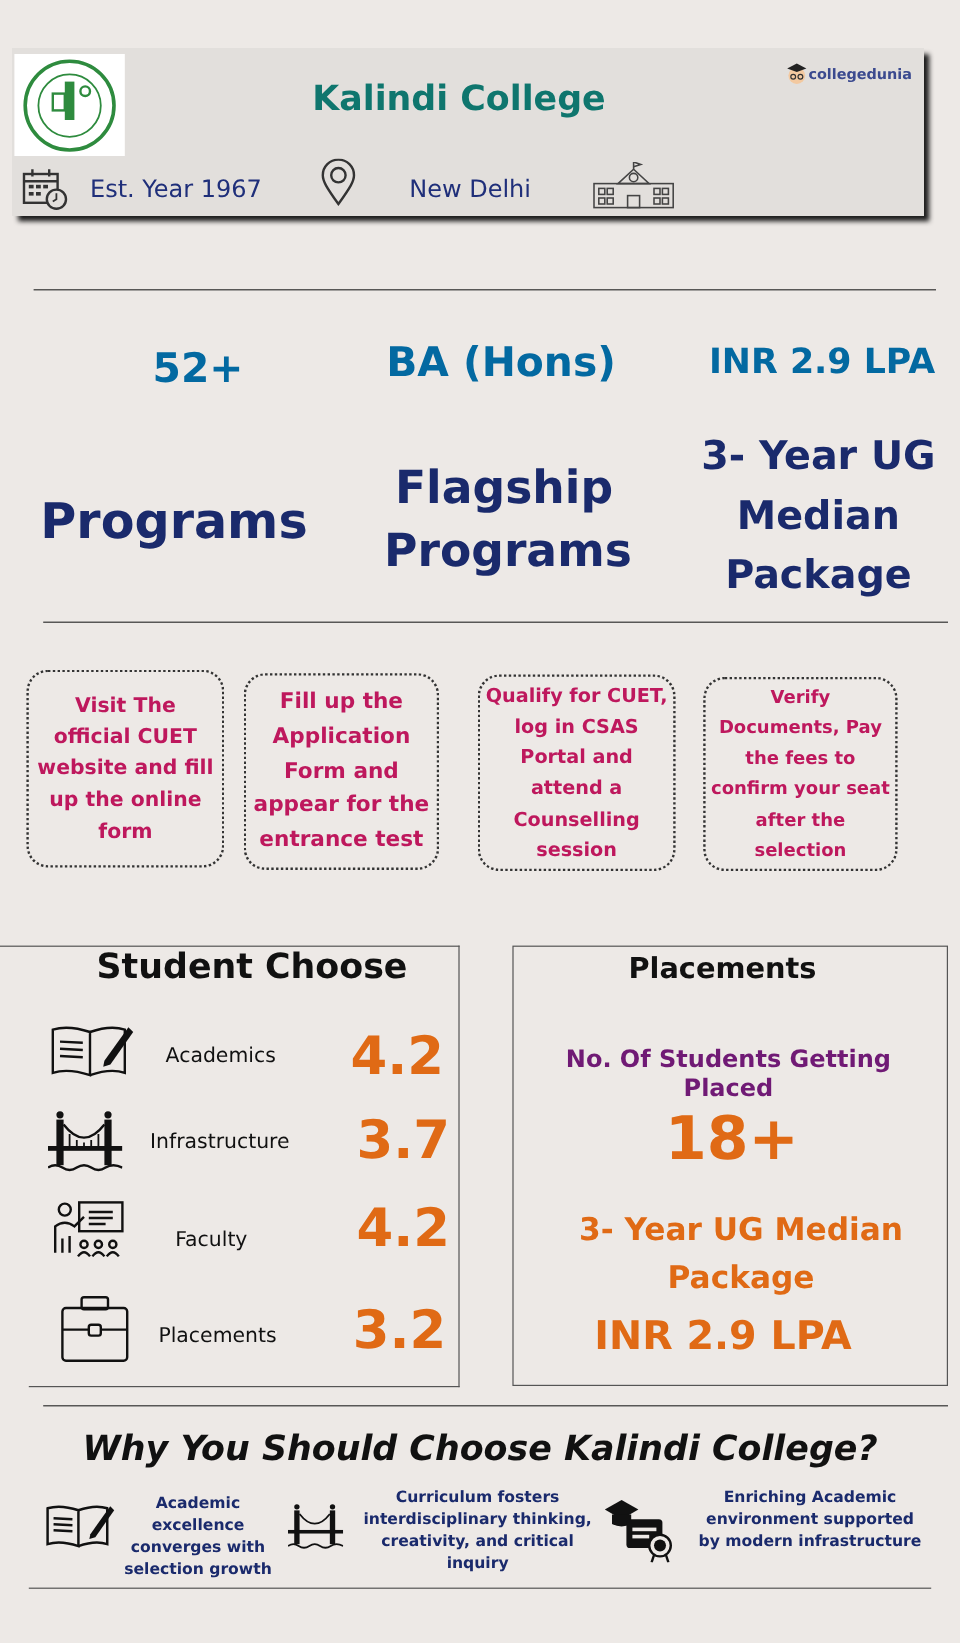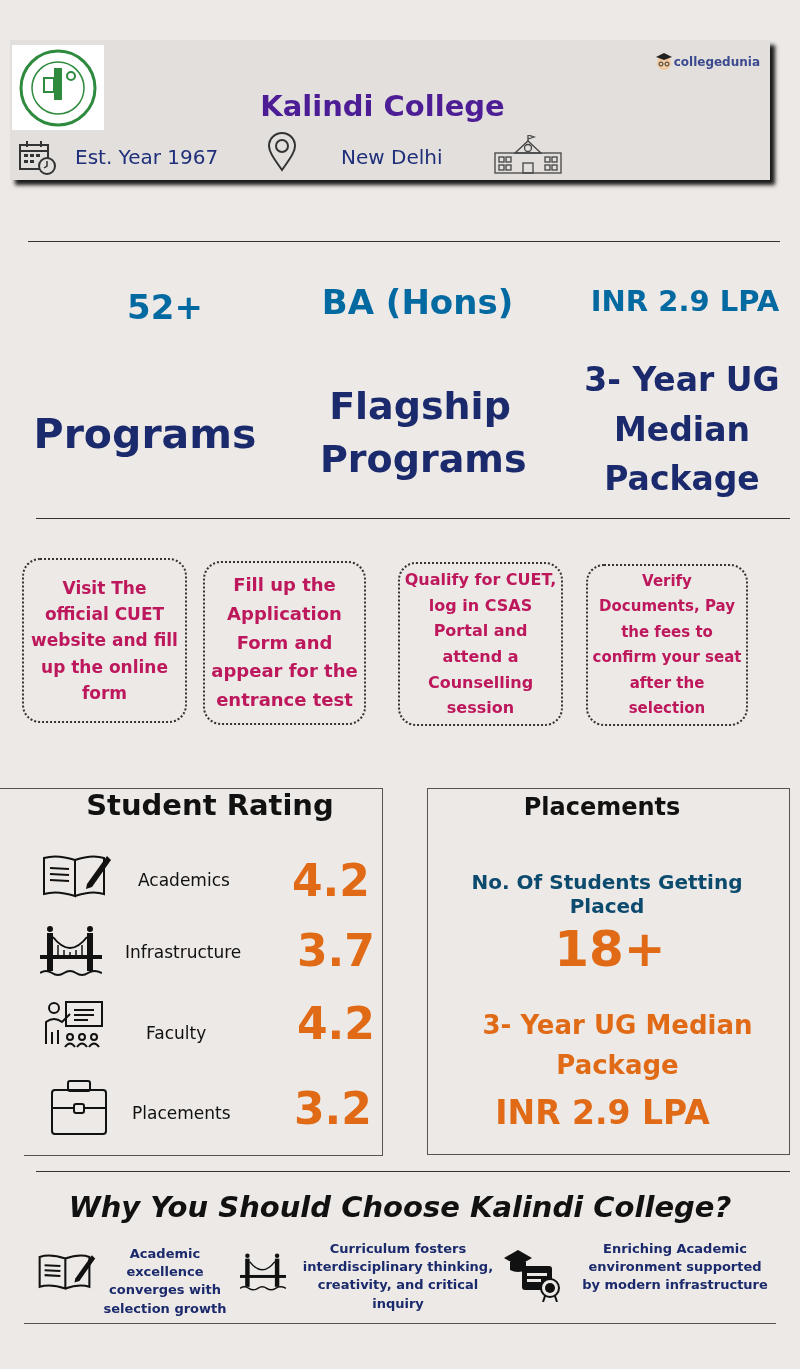--- a/index.html
+++ b/index.html
@@ -18,21 +18,21 @@
     position: absolute; left: 10px; top: 40px; width: 760px; height: 140px;
     background: #e2dfdc;
     box-shadow: 5px 5px 4px #1a1a1a;
   }
   .logo-box {
     position: absolute; left: 2px; top: 5px; width: 92px; height: 85px;
     background: #fff; display: flex; align-items: center; justify-content: center;
   }
   .college-title {
     position: absolute; left: 0; right: 15px; top: 25px; text-align: center;
-    font-size: 29px; font-weight: bold; color: #4c1d95; margin-top: 24px;
+    font-size: 29px; font-weight: bold; color: #0f766e;
   }
   .brand {
     position: absolute; right: 10px; top: 12px; display: flex; align-items: center; gap: 0;
     font-size: 12px; color: #3b4a8f; font-weight: bold;
   }
   .meta-text { position: absolute; top: 105px; font-size: 20px; color: #1f2f7a; }
 
   .rule { position: absolute; height: 1px; background: #333; }
 
   .stat-orange { position: absolute; color: #0369a1; font-weight: bold; text-align: center; }
@@ -139,21 +139,21 @@
 
 <div class="rule" style="left:36px;top:518px;width:754px"></div>
 
 <div class="step" style="left:22px;top:558px;width:165px;height:165px;font-size:17px;line-height:1.55">Visit The official CUET website and fill up the online form</div>
 <div class="step" style="left:203px;top:561px;width:163px;height:164px;font-size:18px;line-height:1.6">Fill up the Application Form and appear for the entrance test</div>
 <div class="step" style="left:398px;top:562px;width:165px;height:164px;font-size:16px;line-height:1.6">Qualify for CUET, log in CSAS Portal and attend a Counselling session</div>
 <div class="step" style="left:586px;top:564px;width:162px;height:162px;font-size:15px;line-height:1.7">Verify Documents, Pay the fees to confirm your seat after the selection</div>
 
 <div class="panel-left"></div>
 <div class="panel-left-bottom"></div>
-<div class="abs" style="left:40px;top:788px;width:340px;text-align:center;font-size:29px;font-weight:bold;color:#111">Student Rating</div>
+<div class="abs" style="left:40px;top:788px;width:340px;text-align:center;font-size:29px;font-weight:bold;color:#111">Student Choose</div>
 
 <svg class="abs" style="left:42px;top:852px" width="70" height="46" viewBox="0 0 70 46">
   <g fill="none" stroke="#111" stroke-width="2">
     <path d="M2 6 Q15 2 33 8 L33 44 Q15 38 2 42 Z"></path>
     <path d="M33 8 Q50 2 62 6 L62 42 Q50 38 33 44"></path>
     <line x1="8" y1="16" x2="27" y2="17"></line>
       <line x1="8" y1="22" x2="27" y2="23"></line>
       <line x1="8" y1="28" x2="27" y2="29"></line>
   </g>
   <path d="M45 32 L65 4 L69 8 L50 35 L44 37 Z" fill="#111"></path>
@@ -207,21 +207,21 @@
     <line x1="2" y1="30" x2="24" y2="30"></line>
       <line x1="34" y1="30" x2="56" y2="30"></line>
     <rect x="24" y="26" width="10" height="9" rx="2"></rect>
   </g>
 </svg>
 <div class="rating-label" style="left:132px;top:1103px">Placements</div>
 <div class="rating-value" style="left:294px;top:1083px">3.2</div>
 
 <div class="panel-right"></div>
 <div class="abs" style="left:427px;top:793px;width:350px;text-align:center;font-size:24px;font-weight:bold;color:#111">Placements</div>
-<div class="abs" style="left:432px;top:870px;width:350px;text-align:center;font-size:20px;font-weight:bold;color:#0c4a6e">No. Of Students Getting Placed</div>
+<div class="abs" style="left:432px;top:870px;width:350px;text-align:center;font-size:20px;font-weight:bold;color:#701a75">No. Of Students Getting Placed</div>
 <div class="abs" style="left:540px;top:920px;width:140px;text-align:center;font-size:50px;font-weight:bold;color:#e06a15">18+</div>
 <div class="abs" style="left:470px;top:1005px;width:295px;text-align:center;font-size:26px;font-weight:bold;color:#e06a15;line-height:1.55">3- Year UG Median Package</div>
 <div class="abs" style="left:490px;top:1093px;width:225px;text-align:center;font-size:33px;font-weight:bold;color:#e06a15">INR 2.9 LPA</div>
 
 <div class="rule" style="left:36px;top:1171px;width:754px"></div>
 
 <div class="why-title">Why You Should Choose Kalindi College?</div>
 
 <svg class="abs" style="left:38px;top:1250px" width="58" height="42" viewBox="0 0 70 46">
   <g fill="none" stroke="#111" stroke-width="2.5">

